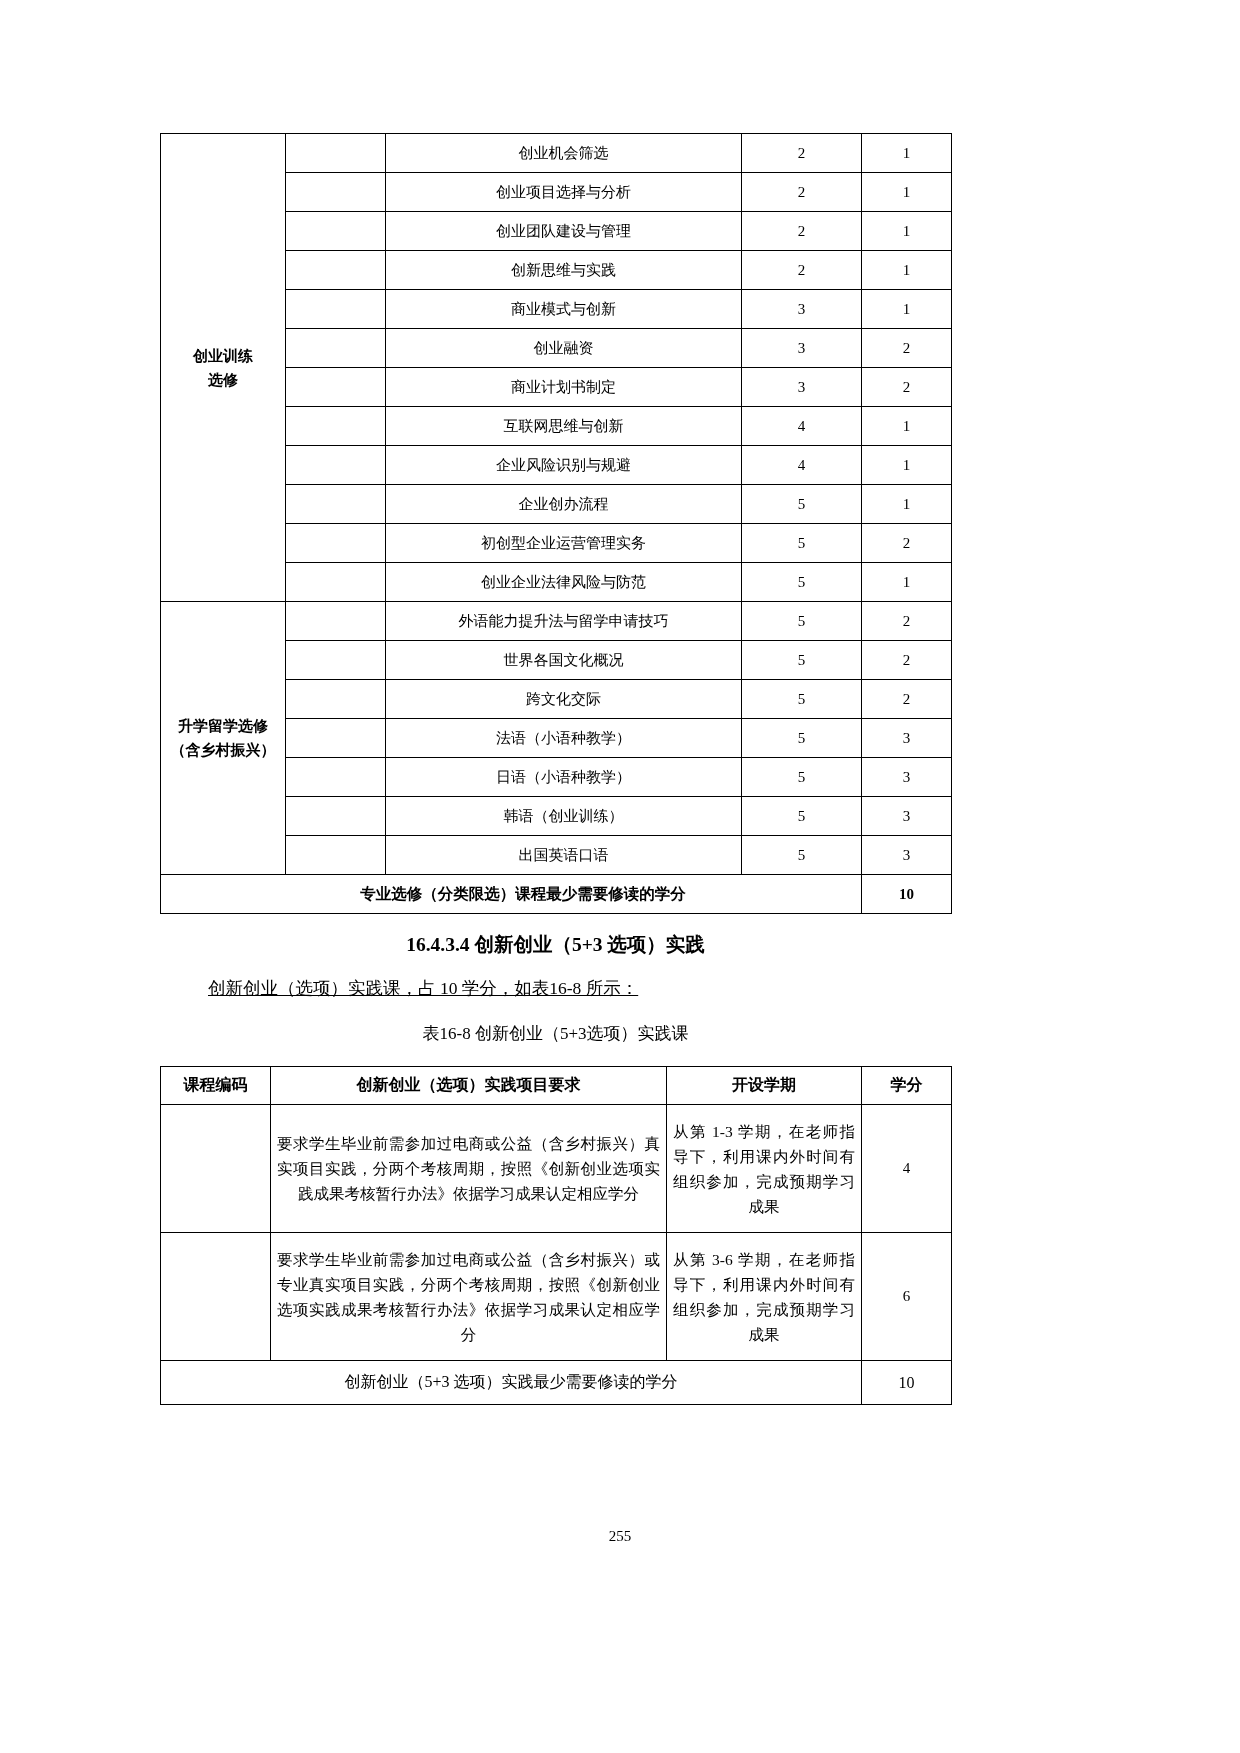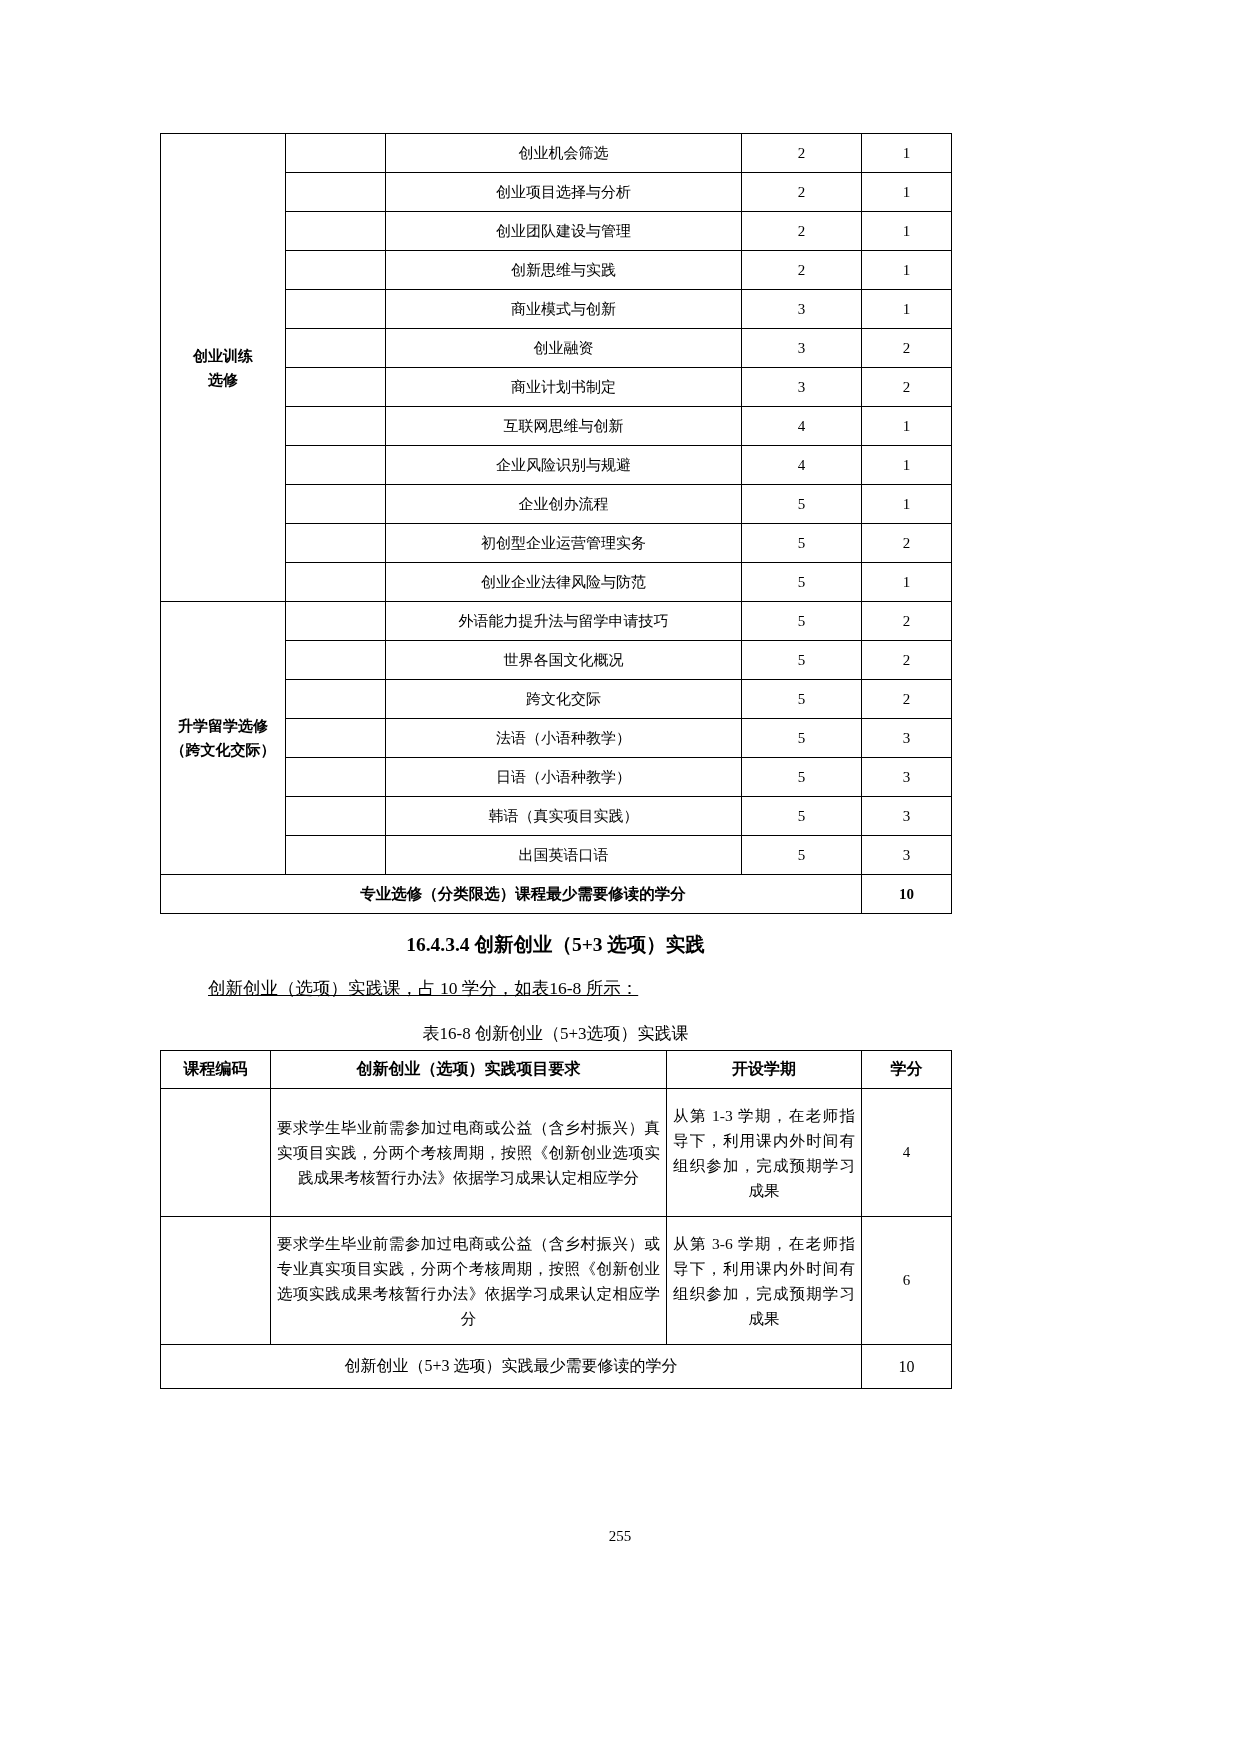--- a/index.html
+++ b/index.html
@@ -61,21 +61,21 @@
     text-align: left;
     text-decoration: underline;
   }
   .table-caption {
     margin-top: 22px;
     font-size: 17px;
     line-height: 24px;
     text-align: center;
   }
   
-  .t2 { margin-top: 4px; }
+  .t2 { margin-top: 20px; }
   .t2 thead td { height: 38px; font-weight: bold; font-size: 16px; }
   .practice-row td { height: 128px; }
   .req-cell, .term-cell {
     font-size: 15.5px;
     line-height: 25px;
     text-align: justify;
     text-align-last: center;
     padding: 4px 6px;
   }
   .t2-footer td { height: 44px; font-size: 16px; }
@@ -173,21 +173,21 @@
             <td>2</td>
           </tr>
           <tr>
             <td></td>
             <td>创业企业法律风险与防范</td>
             <td>5</td>
             <td>1</td>
           </tr>
           <tr>
             <td class="cat-cell" rowspan="7">升学留学选修
-（跨文化交际）</td>
+（含乡村振兴）</td>
             <td></td>
             <td>外语能力提升法与留学申请技巧</td>
             <td>5</td>
             <td>2</td>
           </tr>
           <tr>
             <td></td>
             <td>世界各国文化概况</td>
             <td>5</td>
             <td>2</td>
@@ -205,21 +205,21 @@
             <td>3</td>
           </tr>
           <tr>
             <td></td>
             <td>日语（小语种教学）</td>
             <td>5</td>
             <td>3</td>
           </tr>
           <tr>
             <td></td>
-            <td>韩语（真实项目实践）</td>
+            <td>韩语（创业训练）</td>
             <td>5</td>
             <td>3</td>
           </tr>
           <tr>
             <td></td>
             <td>出国英语口语</td>
             <td>5</td>
             <td>3</td>
           </tr>
         </tbody>

